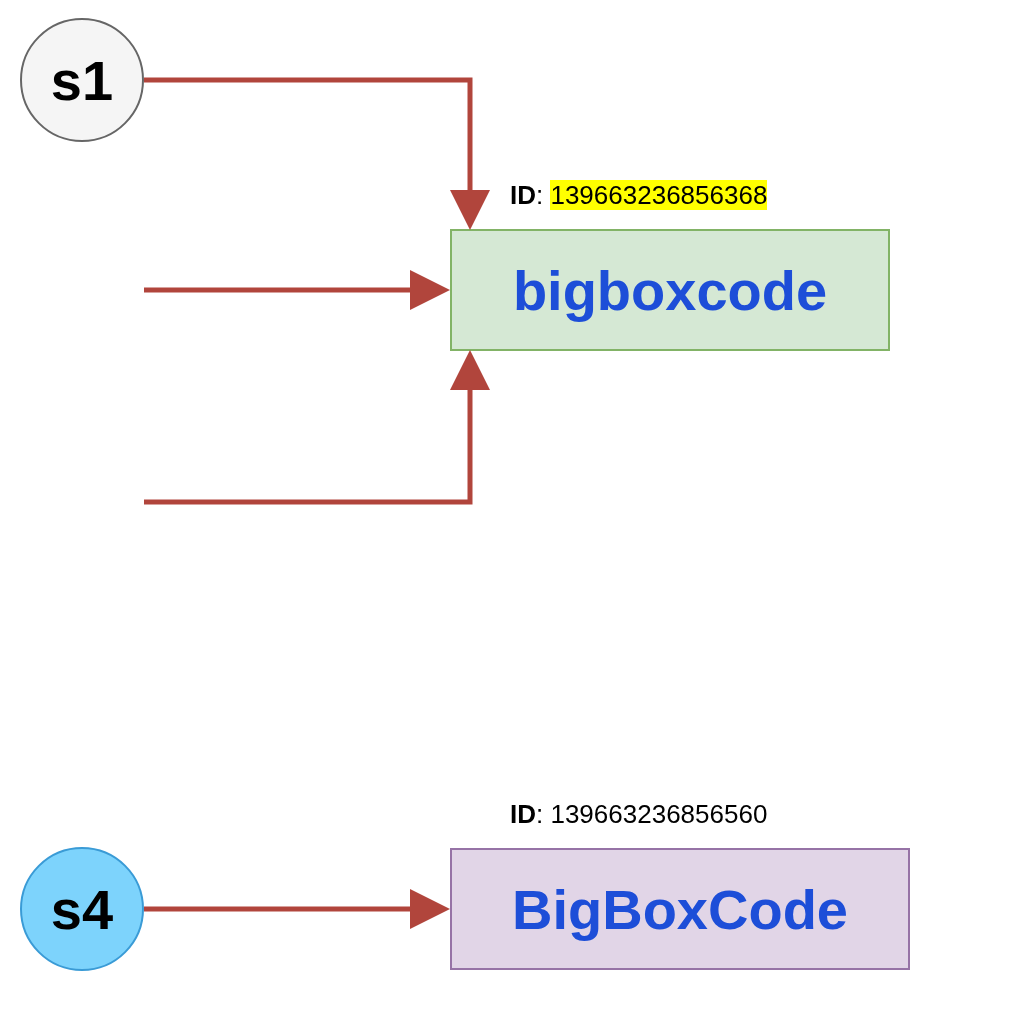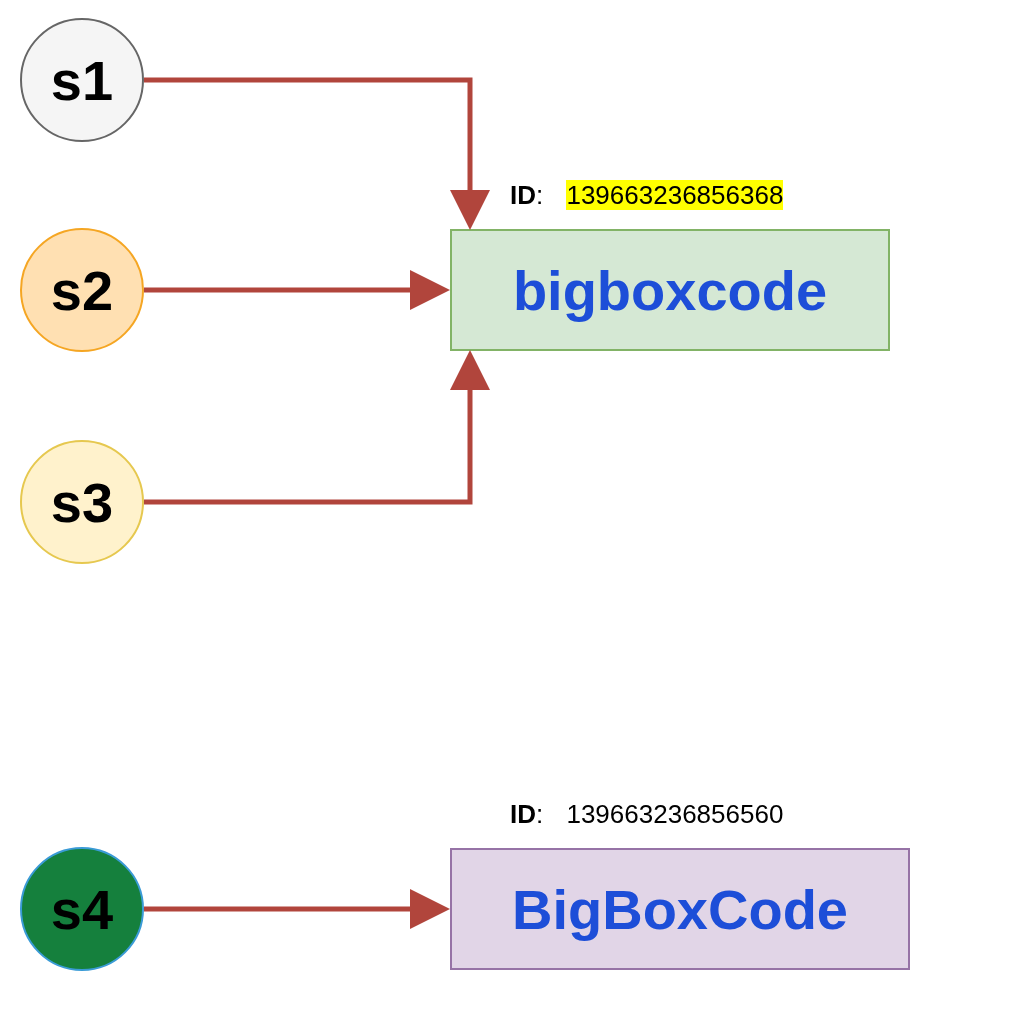--- a/index.html
+++ b/index.html
@@ -40,48 +40,42 @@
       border-style: solid;
       padding: 0 30px;
       height: 122px;
     }
     .id-label {
       position: absolute;
       font-size: 26px;
       color: #000;
     }
     .id-label .key { font-weight: 700; }
-    .id-label .val { font-weight: 400; margin-left: 16px; }
+    .id-label .val { font-weight: 400; }
     .hl { background: #ffff00; font-weight: 700; }
     svg.arrows {
       position: absolute;
       inset: 0;
       width: 1024px;
       height: 1024px;
       pointer-events: none;
     }
   </style>
 </head>
 <body>
 
 <div class="stage">
 
   <div class="node-circle" id="n-s1" style="left: 20px; top: 18px; background: rgb(245, 245, 245); border-color: rgb(102, 102, 102);">
     <span>s1</span>
   </div>
 
-  <div class="node-circle" id="n-s2" style="left: 20px; top: 228px; background: rgb(255, 224, 178); border-color: rgb(245, 166, 35);">
-    <span>s2</span>
-  </div>
 
-  <div class="node-circle" id="n-s3" style="left: 20px; top: 440px; background: rgb(255, 242, 204); border-color: rgb(230, 200, 79);">
-    <span>s3</span>
-  </div>
 
-  <div class="node-circle" id="n-s4" style="left: 20px; top: 847px; background: #15803d; border-color: rgb(58, 155, 214);">
+  <div class="node-circle" id="n-s4" style="left: 20px; top: 847px; background: #7dd3fc; border-color: rgb(58, 155, 214);">
     <span>s4</span>
   </div>
 
   <div class="node-box" id="b1" style="left: 450px; top: 229px; width: 440px; background: rgb(213, 232, 212); border-color: rgb(130, 179, 102);">
     <span>bigboxcode</span>
   </div>
 
   <div class="node-box" id="b2" style="left: 450px; top: 848px; width: 460px; background: rgb(225, 213, 231); border-color: rgb(150, 115, 166);">
     <span>BigBoxCode</span>
   </div>

